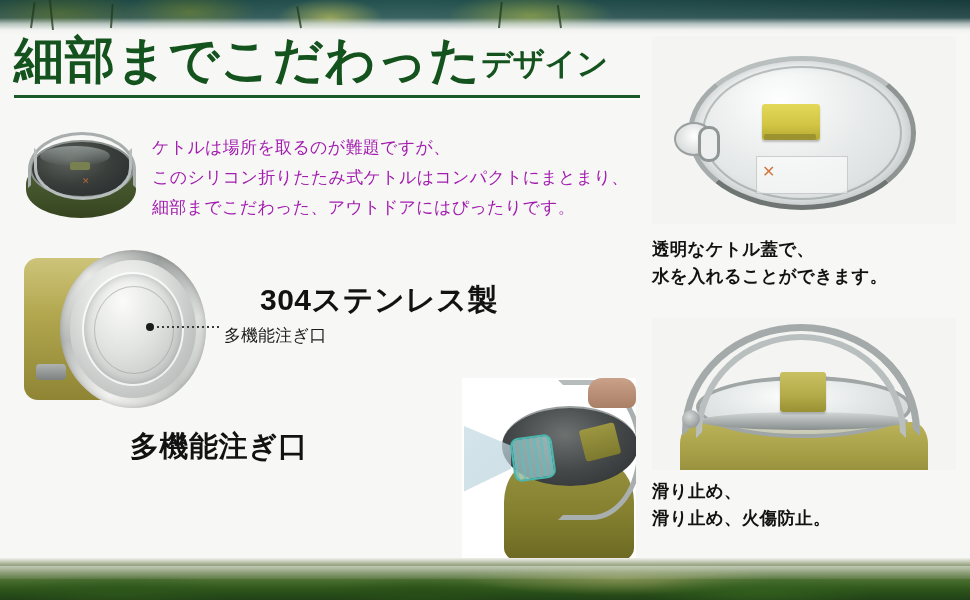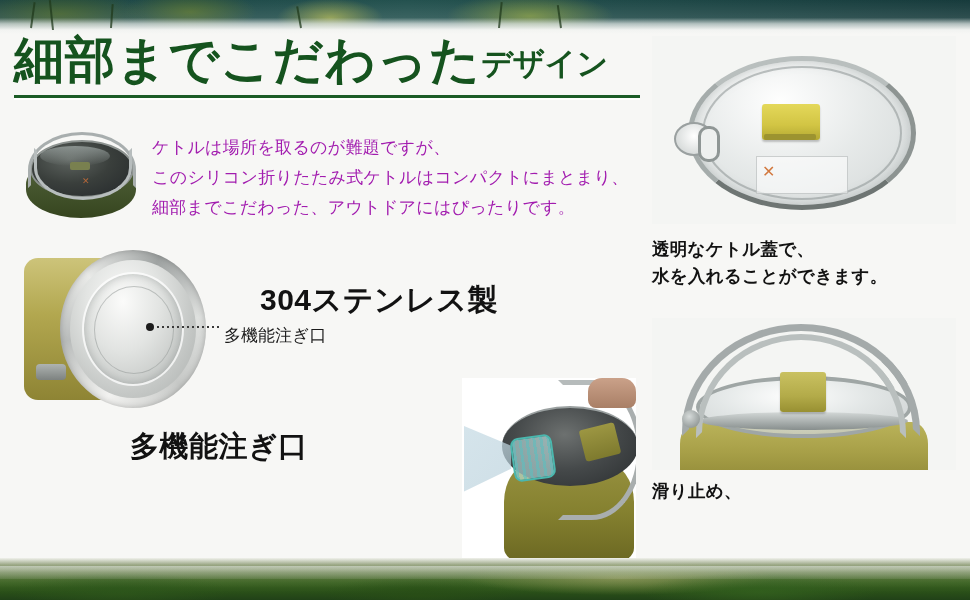--- a/index.html
+++ b/index.html
@@ -628,19 +628,20 @@
     <div class="hlid"></div>
     <div class="hlid-rim"></div>
     <div class="htab"></div>
     <div class="bail-outer"></div>
     <div class="bail-inner"></div>
     <div class="pivot"></div>
   </div>
 
   <div class="right-caption" id="caption-handle">
     <div>滑り止め、</div>
+    <div>滑り止め、火傷防止。</div>
   </div>
 
   <div class="band" id="band-bottom">
     <div class="haze"></div>
   </div>
 
 </div>
 
 </body></html>

